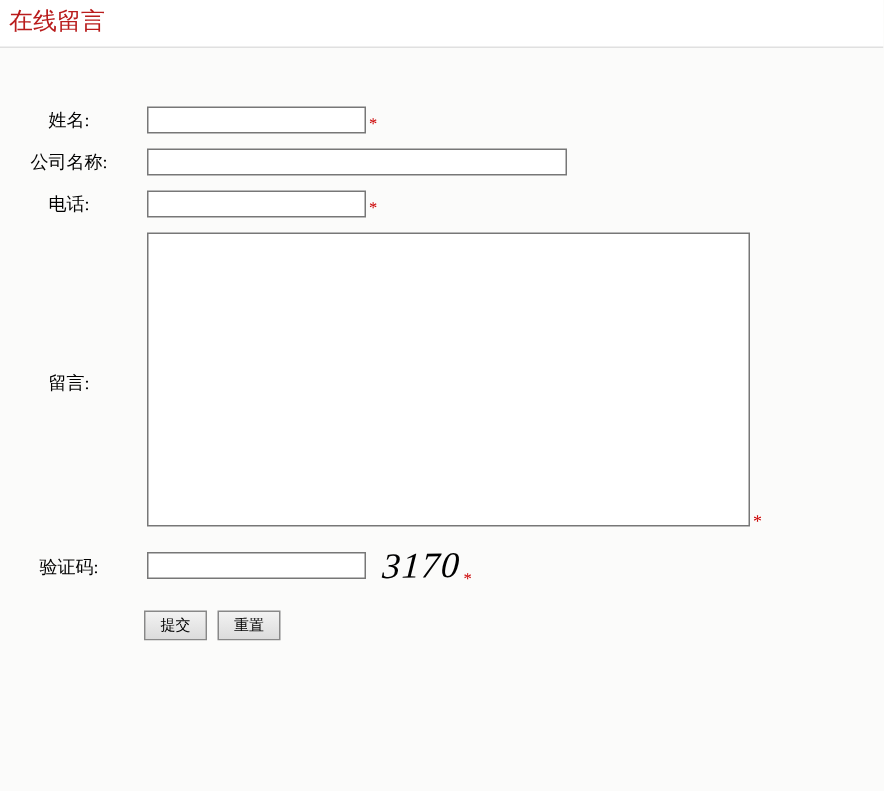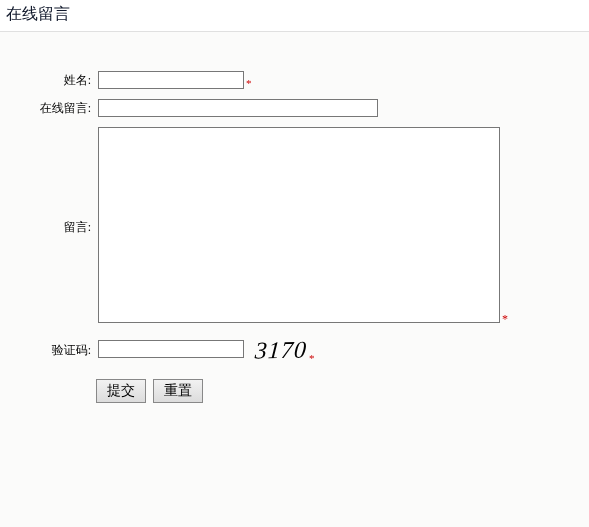--- a/index.html
+++ b/index.html
@@ -7,34 +7,34 @@
     padding: 0;
     font-family: SimSun, "宋体", serif;
     font-size: 12px;
     background: #fbfbfa;
     width: 589px;
   }
   .header {
     font-size: 16px;
     font-family: SimSun, "宋体", serif;
     padding: 4px 6px 6px 6px;
-    color: #0f172a;
+    color: #b91c1c;
     background: #fff;
     border-bottom: 1px solid #e0e0e0;
   }
   .form-area {
     padding-top: 30px;
   }
   table.form-table {
     border-collapse: separate;
     border-spacing: 0 8px;
   }
   td.label {
     width: 90px;
-    text-align: right;
+    text-align: center;
     padding-right: 6px;
     vertical-align: middle;
     margin-left: 34px;
   }
   td.label.top {
     vertical-align: middle;
   }
   td.field {
     vertical-align: middle;
   }
@@ -87,21 +87,21 @@
     letter-spacing: 1px;
     margin-left: 8px;
     transform: skewX(-5deg) rotate(-1deg);
   }
   .button-row {
     padding-left: 96px;
     padding-top: 6px;
   }
   button.btn {
     font-family: Liberation Mono, monospace;
-    font-size: 14px;
+    font-size: 10px;
     padding: 2px 10px;
     background: linear-gradient(#f2f2f2, #dcdcdc);
     border: 1px solid #888;
     cursor: pointer;
     margin-right: 4px;
   }
 </style>
 </head>
 <body>
 
@@ -110,23 +110,29 @@
 <div class="form-area">
   <table class="form-table">
     <tbody>
         <tr>
       <td class="label">姓名:</td>
       <td class="field">
         <input type="text" class="w-150" value="" style=""><span class="req">*</span>
       </td>
     </tr>
     <tr>
-      <td class="label">在线留言:</td>
+      <td class="label">公司名称:</td>
       <td class="field">
         <input type="text" class="w-275" value="" style="">
+      </td>
+    </tr>
+    <tr>
+      <td class="label">电话:</td>
+      <td class="field">
+        <input type="text" class="w-150" value="" style=""><span class="req">*</span>
       </td>
     </tr>
     <tr>
       <td class="label top">留言:</td>
       <td class="field">
         <div class="textarea-wrap">
           <textarea class="msg" style=""></textarea>
           <span class="req-ta">*</span>
         </div>
       </td>

